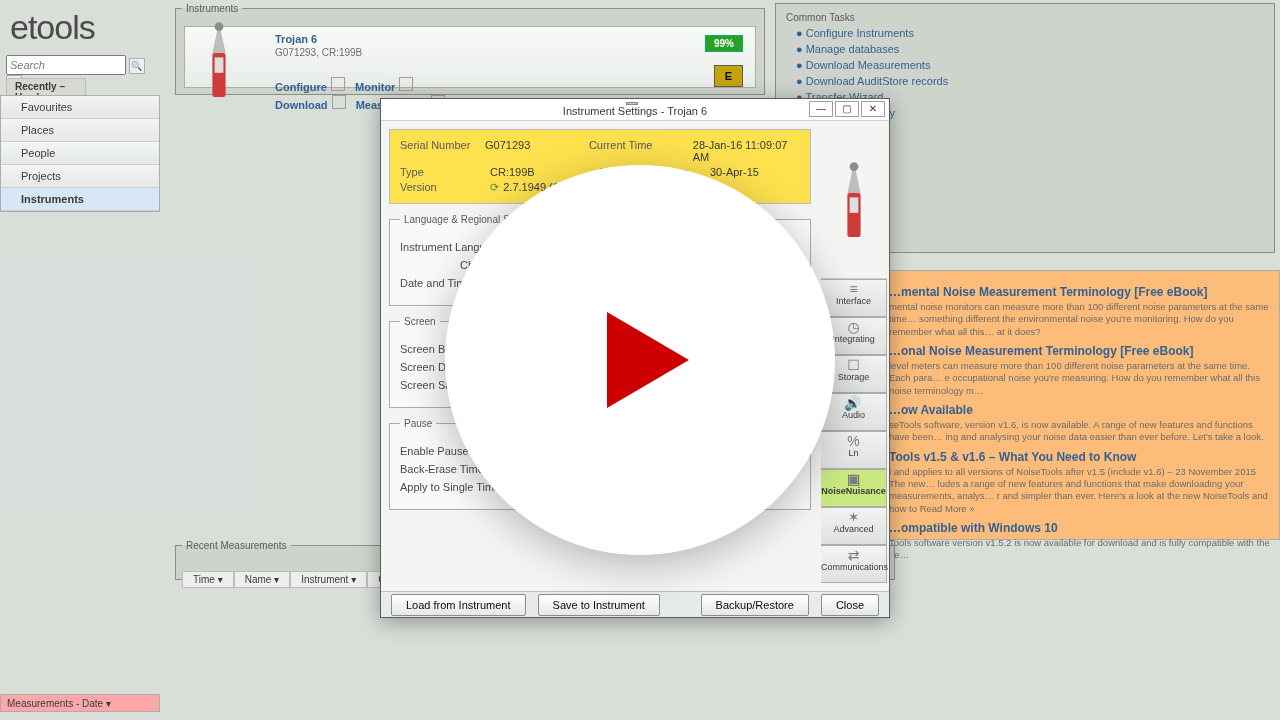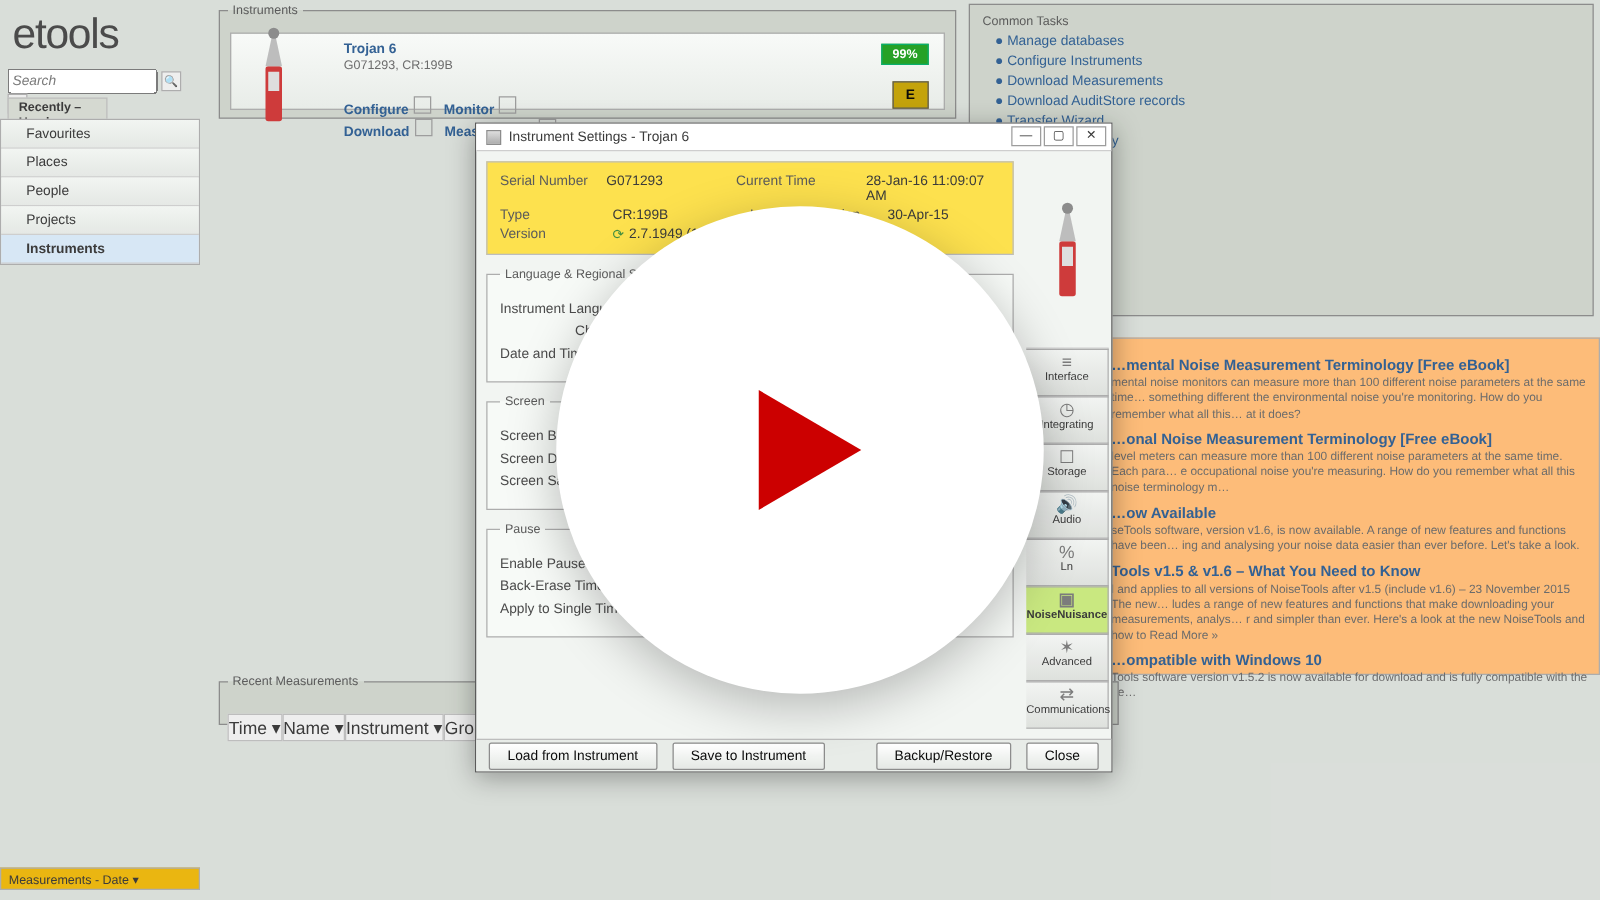--- a/index.html
+++ b/index.html
@@ -40,27 +40,27 @@
   .commontasks .link::before { content:"● "; color:#2b5b90; }
 
   
   .newsbox { position:absolute; left:880px; top:270px; width:400px; height:270px; border:1px solid #aaa; background:#fdba74; padding:8px; }
   .newsbox h4 { color:#2b5b90; font-size:12px; margin:6px 0 2px; }
   .newsbox p { font-size:9.5px; color:#666; line-height:1.3; }
 
   
   .rm { position:absolute; left:175px; top:540px; width:720px; height:40px; border:1px solid #888; background:#ccd2c9; }
   .rm .hdr { display:flex; margin-top:14px; background:#eee; }
-  .rm .hdr span { border:1px solid #bbb; padding:2px 0; font-size:14px; }
-
-  .footer-bar { position:absolute; left:0; bottom:8px; height:18px; width:160px; background:#eab308; border:1px solid #aaa; font-size:10px; padding:3px 6px; }
+  .rm .hdr span { border:1px solid #bbb; padding:2px 10px; font-size:10px; }
+
+  .footer-bar { position:absolute; left:0; bottom:8px; height:18px; width:160px; background:#fca5a5; border:1px solid #aaa; font-size:10px; padding:3px 6px; }
 
   
   .dialog { position:absolute; left:380px; top:98px; width:510px; height:520px; background:#f2f5f2; border:1px solid #555; box-shadow:0 4px 20px rgba(0,0,0,0.35); }
-  .titlebar { height:22px; background:#fff; border-bottom:1px solid #ccc; padding:3px 8px; font-size:11px; display:flex; align-items:center; }
+  .titlebar { height:22px; background:#fff; border-bottom:1px solid #ccc; padding:3px 8px; font-size:11px; display:flex; align-items:center;flex-direction:column; }
   .titlebar .icon { width:12px; height:12px; border:1px solid #888; margin-right:6px; background:linear-gradient(#ddd,#aaa); }
   .winbtns { position:absolute; right:4px; top:2px; }
   .winbtns span { display:inline-block; width:24px; height:16px; border:1px solid #999; text-align:center; line-height:14px; font-size:10px; margin-left:-1px; background:#fff; cursor:pointer;}
   .dialog .body { position:absolute; top:22px; left:0; right:70px; bottom:40px; padding:8px; }
   .info-grid { border:1px solid #bbb; background:#fde047; padding:6px 10px; }
   .info-row { display:flex; margin:3px 0; font-size:11px; }
   .info-row .lbl { width:90px; color:#555; }
   .info-row .val { width:110px; }
   .info-row .lbl2 { width:110px; color:#555; }
   .groupbox { border:1px solid #aaa; margin:10px 0 0; padding:10px 10px; background:#f7faf7; }
@@ -121,22 +121,22 @@
       <div class="row"><a>Configure</a><span class="sq"></span>&nbsp;&nbsp;<a>Monitor</a><span class="sq"></span></div>
       <div class="row"><a>Download</a><span class="sq"></span>&nbsp;&nbsp;<a>Measurement</a><span class="sq"></span></div>
     </div>
     <div class="badge-green">99%</div>
     <div class="badge-E">E</div>
   </div>
 </fieldset>
 
 <div class="commontasks">
   <div class="ct-label">Common Tasks</div>
+  <a class="link">Configure Instruments</a>
   <a class="link">Manage databases</a>
-  <a class="link">Configure Instruments</a>
   <a class="link">Download Measurements</a>
   <a class="link">Download AuditStore records</a>
   <a class="link">Transfer Wizard</a>
   <a class="link">Fingerprint Library</a>
   <a class="link">account</a>
   <a class="link">ds</a>
   <a class="link">uk</a>
 </div>
 
 <div class="newsbox">

